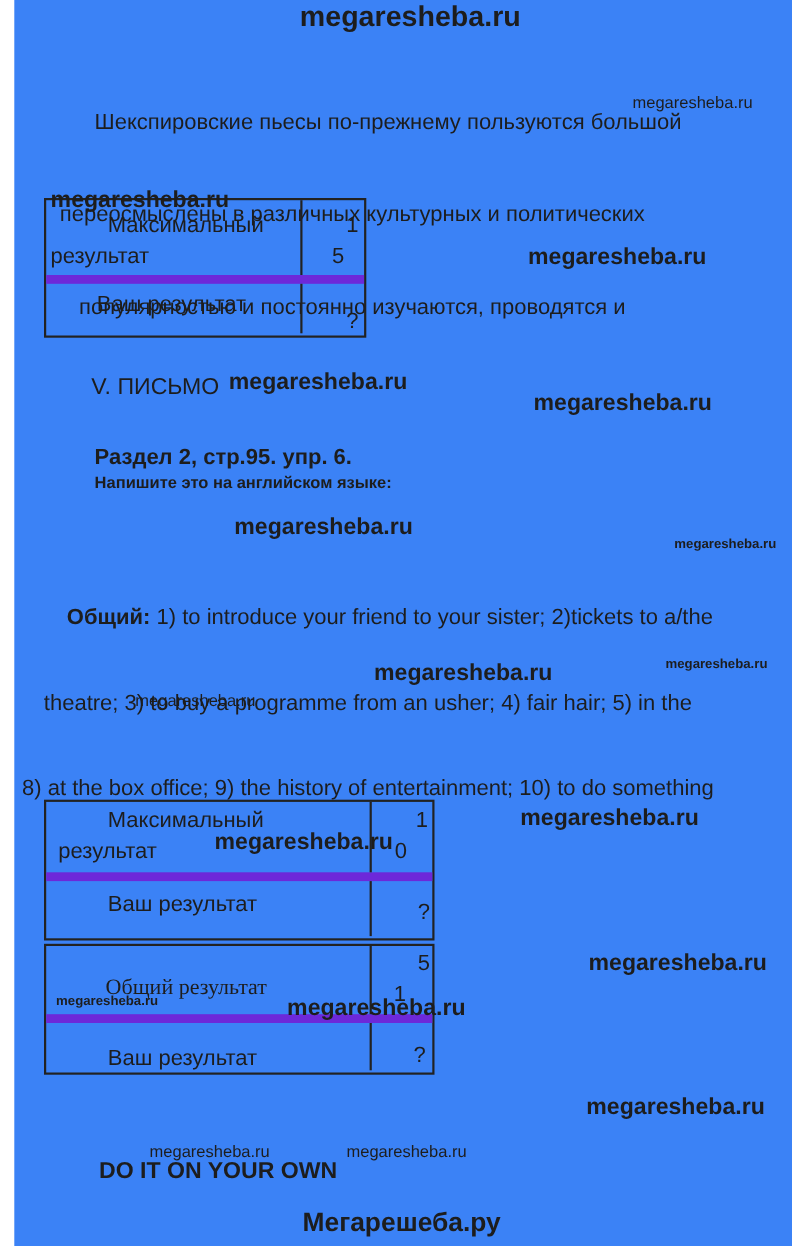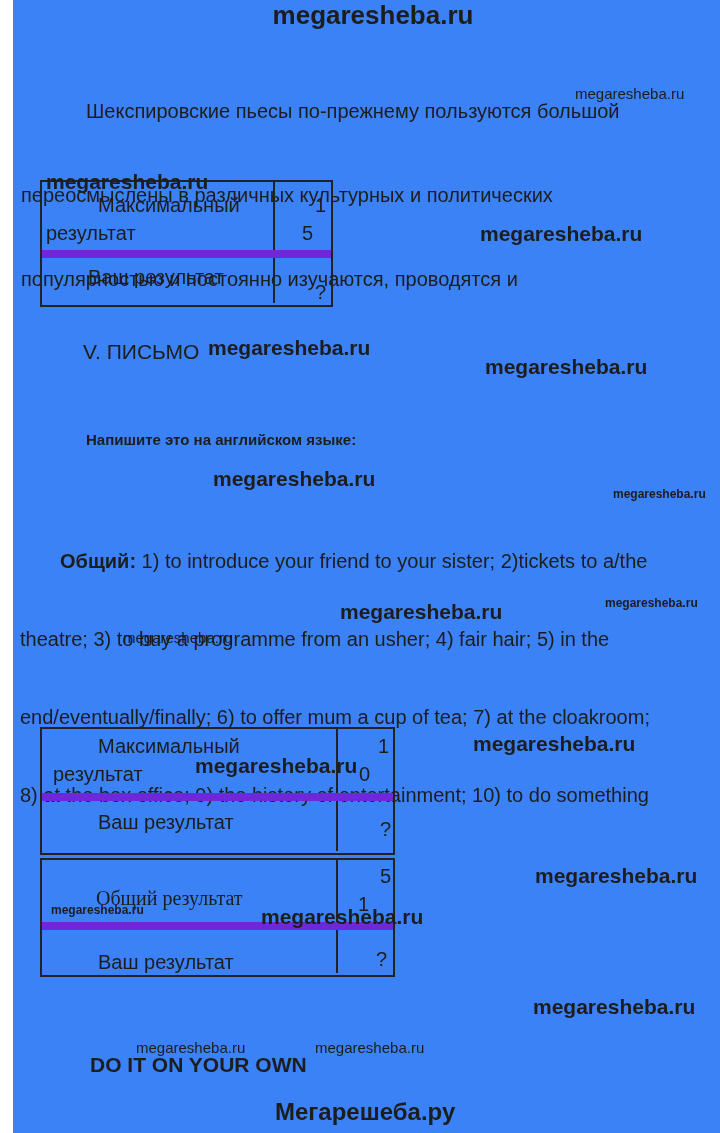--- a/index.html
+++ b/index.html
@@ -1,21 +1,21 @@
 <!DOCTYPE html>
 <html><head>
 <meta charset="utf-8">
 <style>
   html,body{margin:0;padding:0;background:#ffffff;}
   .page{position:relative;width:720px;height:1133px;background:#3b82f6;
         font-family:"Liberation Sans","DejaVu Sans",sans-serif;color:#1d1d1d;overflow:hidden;margin-left:13px;}
   .abs{position:absolute;white-space:pre;}
   .b{font-weight:bold;}
   .title{left:0;right:0;top:0;text-align:center;font-size:26px;font-weight:bold;}
-  .para div{white-space:pre;}
+  .para div{white-space:pre;text-align:center;}
   .p1{left:8px;top:41px;font-size:20px;line-height:28px;}
   .p1 .ind{padding-left:65px;}
   .p2{left:7px;top:496px;font-size:20px;line-height:26px;}
   .p2 .ind{padding-left:40px;}
   .wm{font-size:21px;font-weight:bold;}
   .wm-sm{font-size:12px;font-weight:bold;}
   .wm-rg{font-size:15px;font-weight:normal;}
   .z2{z-index:2;}
   .tbl{position:absolute;border:2px solid #222;box-sizing:border-box;background:transparent;}
   .trow{display:flex;box-sizing:border-box;}
@@ -88,28 +88,28 @@
       <div class="cr">
         <span class="qm">?</span>
       </div>
     </div>
   </div>
 
   <div class="abs h-section">V. ПИСЬМО</div>
   <div class="abs wm" style="left:195px;top:336px;">megaresheba.ru</div>
   <div class="abs wm" style="left:472px;top:355px;">megaresheba.ru</div>
 
+  <div class="abs h-task1">Раздел 2, стр.95. упр. 6.</div>
   <div class="abs h-task2">Напишите это на английском языке:</div>
   <div class="abs wm" style="left:200px;top:467px;">megaresheba.ru</div>
   <div class="abs wm-sm" style="left:600px;top:487px;">megaresheba.ru</div>
 
   <div class="abs para p2">
     <div class="ind"><span class="b">Общий:</span><span> 1) to introduce your friend to your sister; 2)tickets to a/the</span></div>
     <div>theatre; 3) to buy a programme from an usher; 4) fair hair; 5) in the</div>
-    <div>end/eventually/finally; 6) to offer mum a cup of tea; 7) at the cloakroom;</div>
     <div>8) at the box office; 9) the history of entertainment; 10) to do something</div>
   </div>
 
   <div class="abs wm z2" style="left:327px;top:600px;">megaresheba.ru</div>
   <div class="abs wm-sm" style="left:592px;top:596px;">megaresheba.ru</div>
   <div class="abs wm-rg" style="left:110px;top:629px;">megaresheba.ru</div>
 
   <div class="abs wm" style="left:460px;top:732px;">megaresheba.ru</div>
   <div class="abs wm z2" style="left:182px;top:754px;">megaresheba.ru</div>
 

